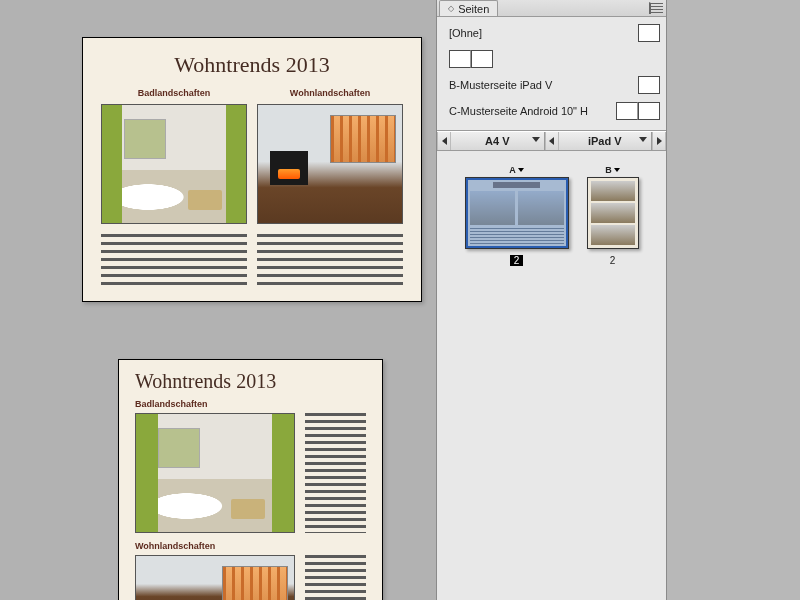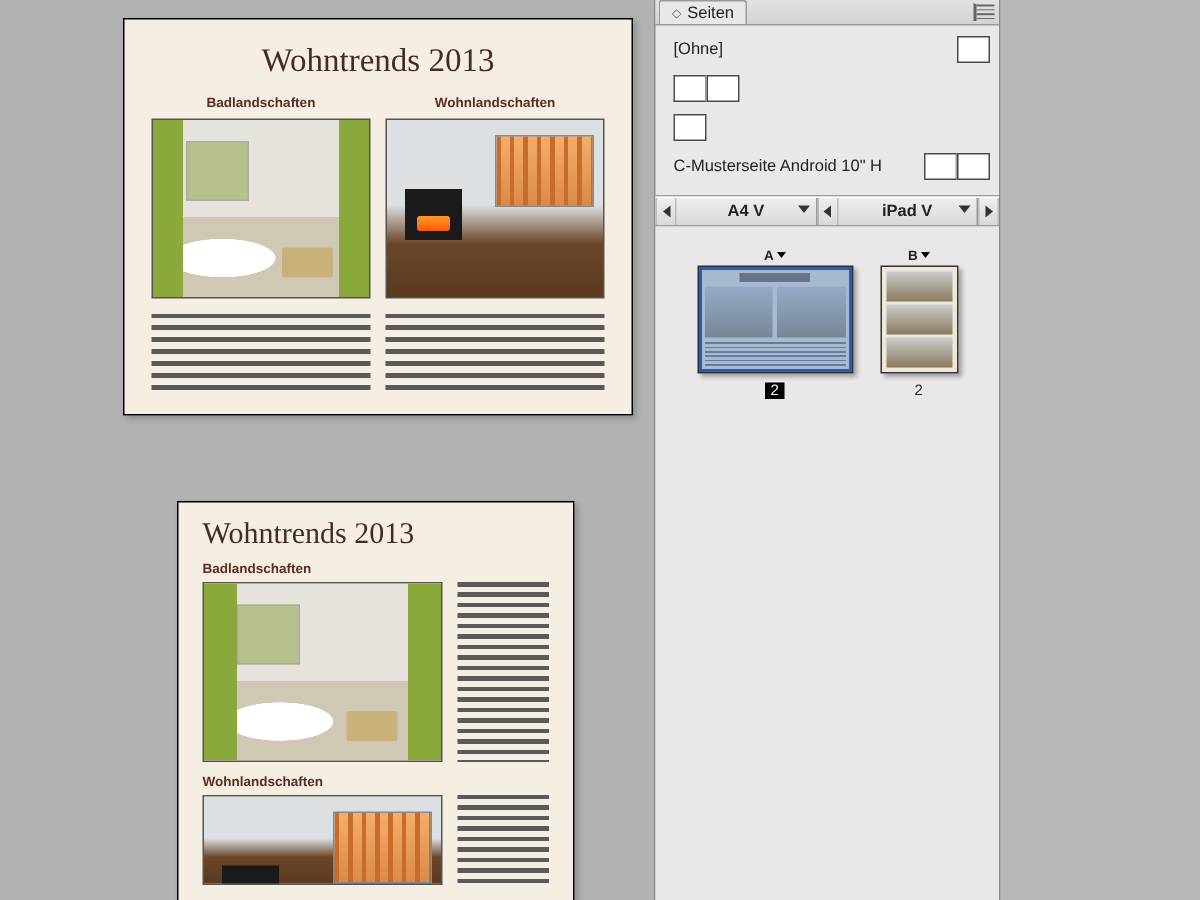--- a/index.html
+++ b/index.html
@@ -15,20 +15,21 @@
   .canvas {
     position: absolute;
     left: 0; top: 0;
     width: 436px; height: 600px;
   }
   .spread {
     position: absolute;
     background: #f5efe3;
     box-shadow: 2px 2px 4px rgba(0,0,0,0.2);
     border: 1px solid #000;
+    margin-top: 25px;
   }
   .spread-a4 {
     left: 82px; top: 12px;
     width: 340px; height: 265px;
     padding: 14px 18px 10px 18px;
   }
   .spread-a4 .title {
     text-align: center;
     font-family: "Times New Roman", serif;
     font-size: 22px;
@@ -337,20 +338,21 @@
           <div class="mthumb single"></div>
         </div>
     </div>
     <div class="master-row">
       <div class="master-thumbs">
         <div class="mthumb spread-left"></div>
         <div class="mthumb"></div>
       </div>
     </div>
     <div class="master-row">
+      <span class="master-label">B-Musterseite iPad V</span>
       <div class="master-thumbs">
           <div class="mthumb single"></div>
         </div>
     </div>
     <div class="master-row">
       <span class="master-label">C-Musterseite Android 10" H</span>
       <div class="master-thumbs">
         <div class="mthumb spread-left"></div>
         <div class="mthumb"></div>
       </div>

